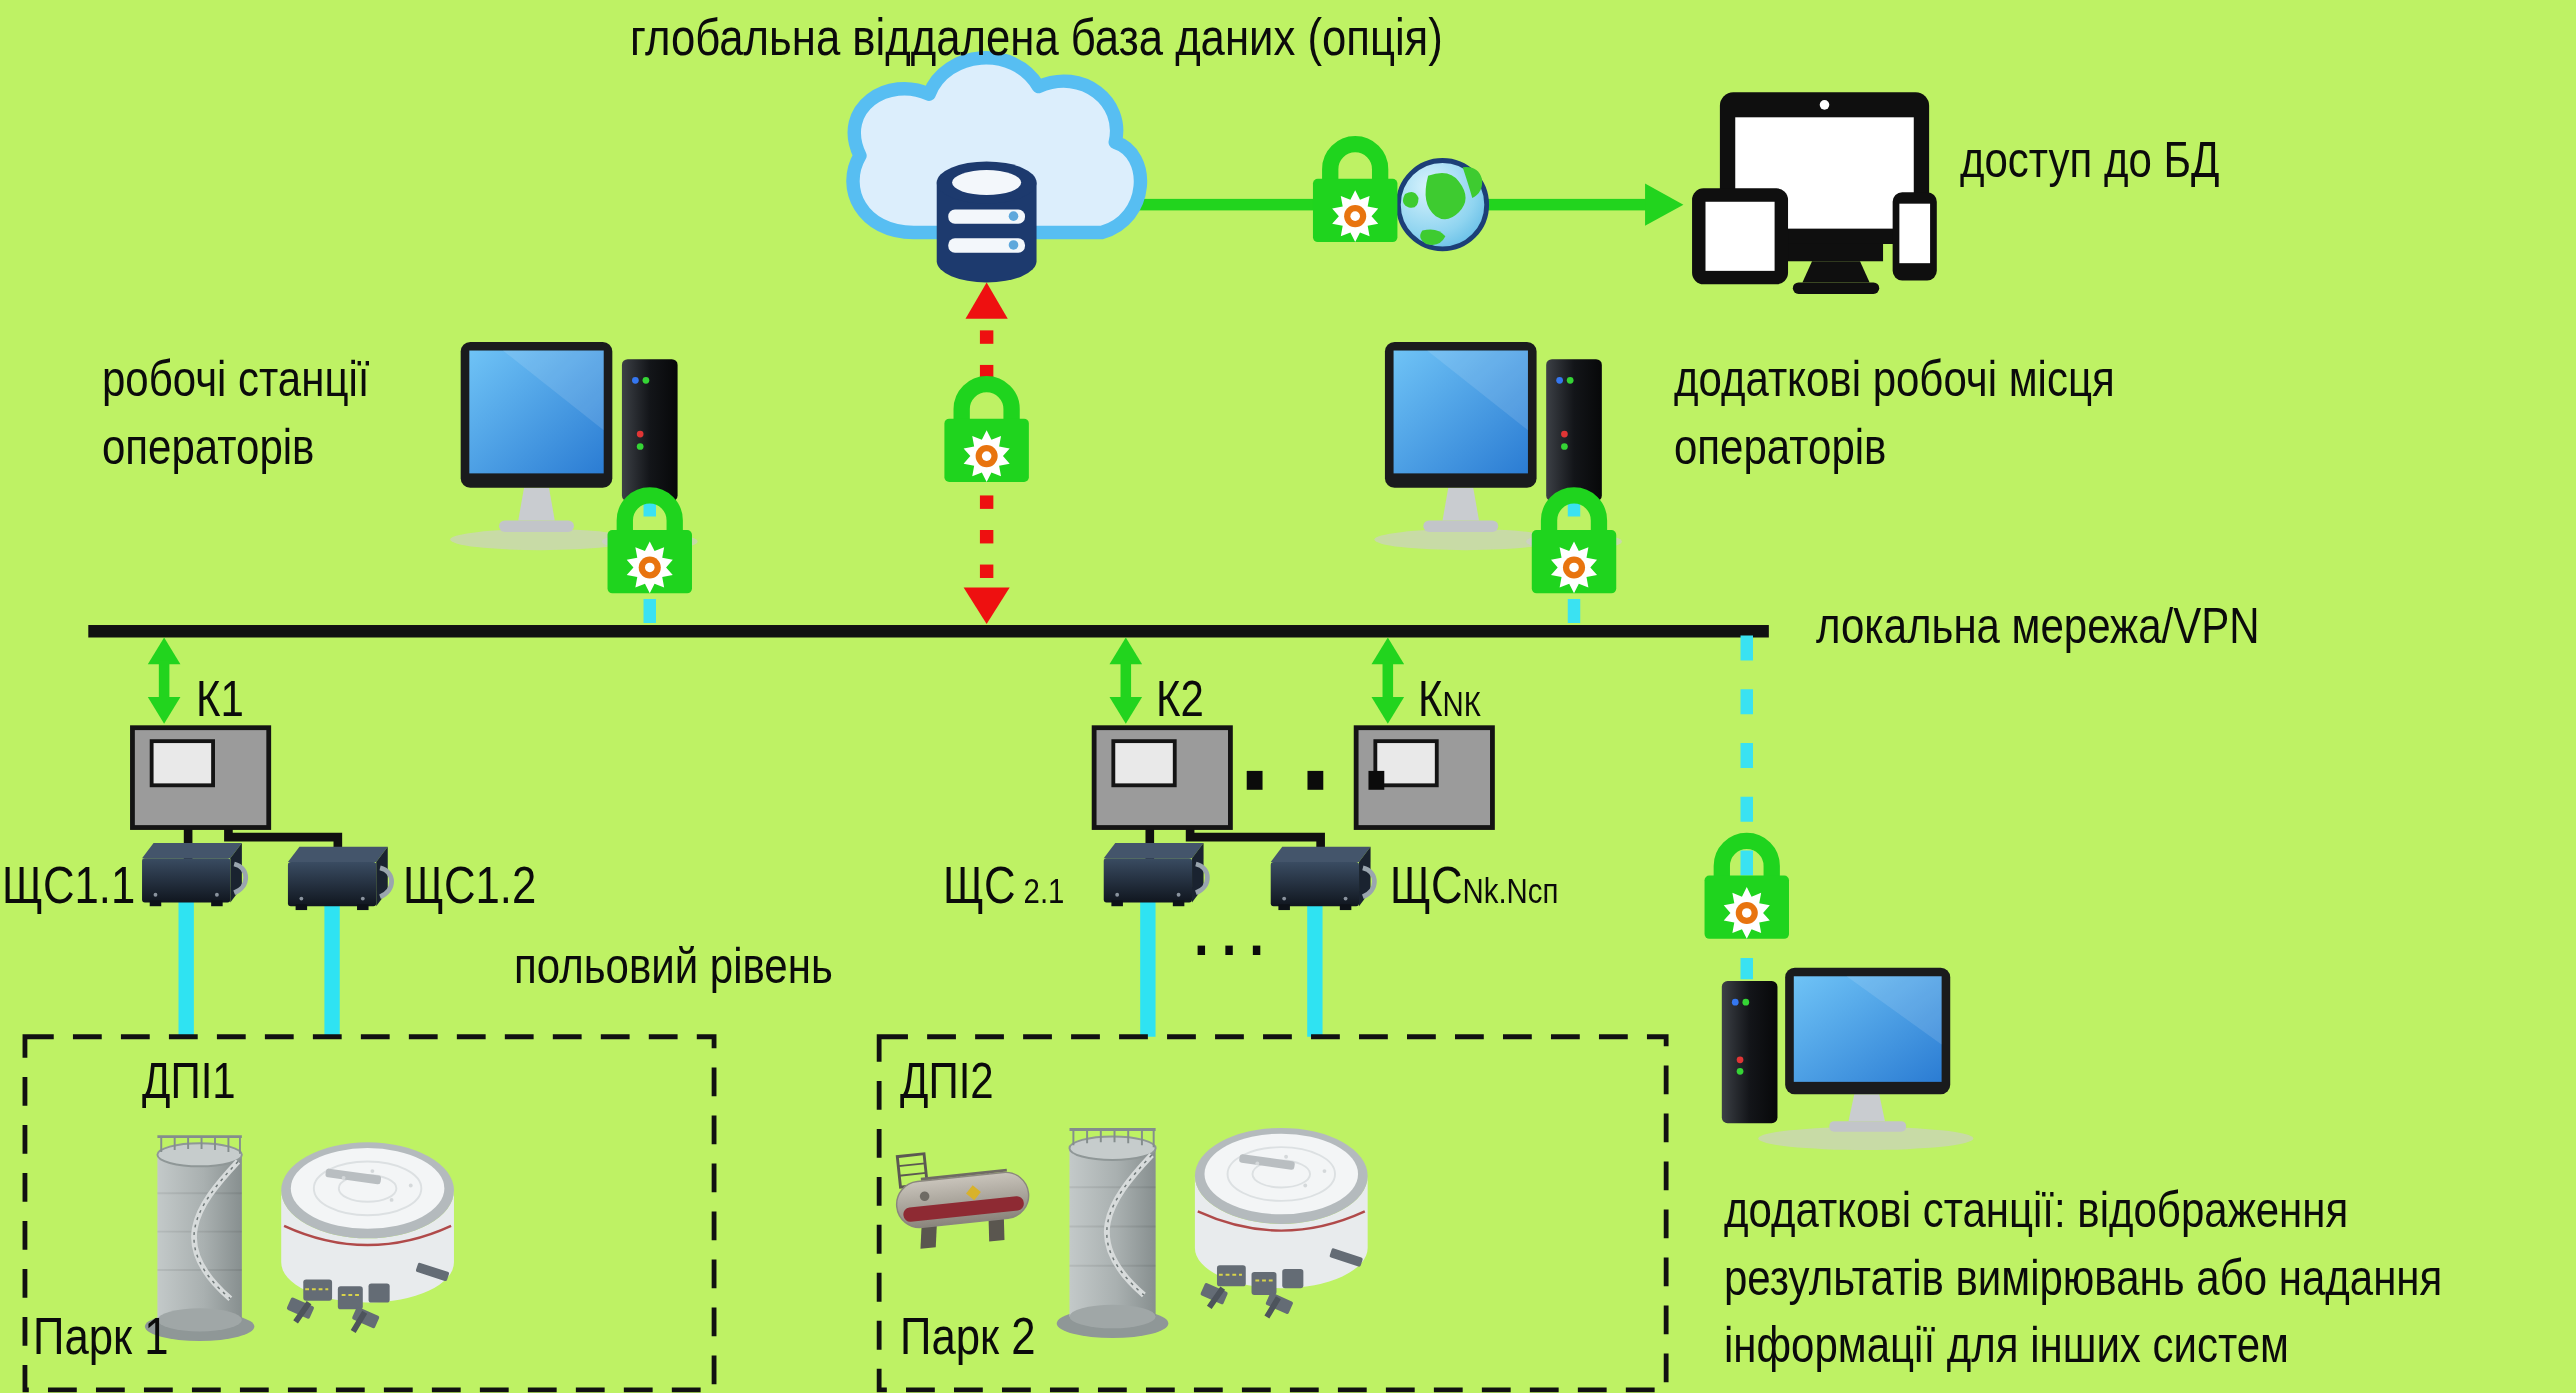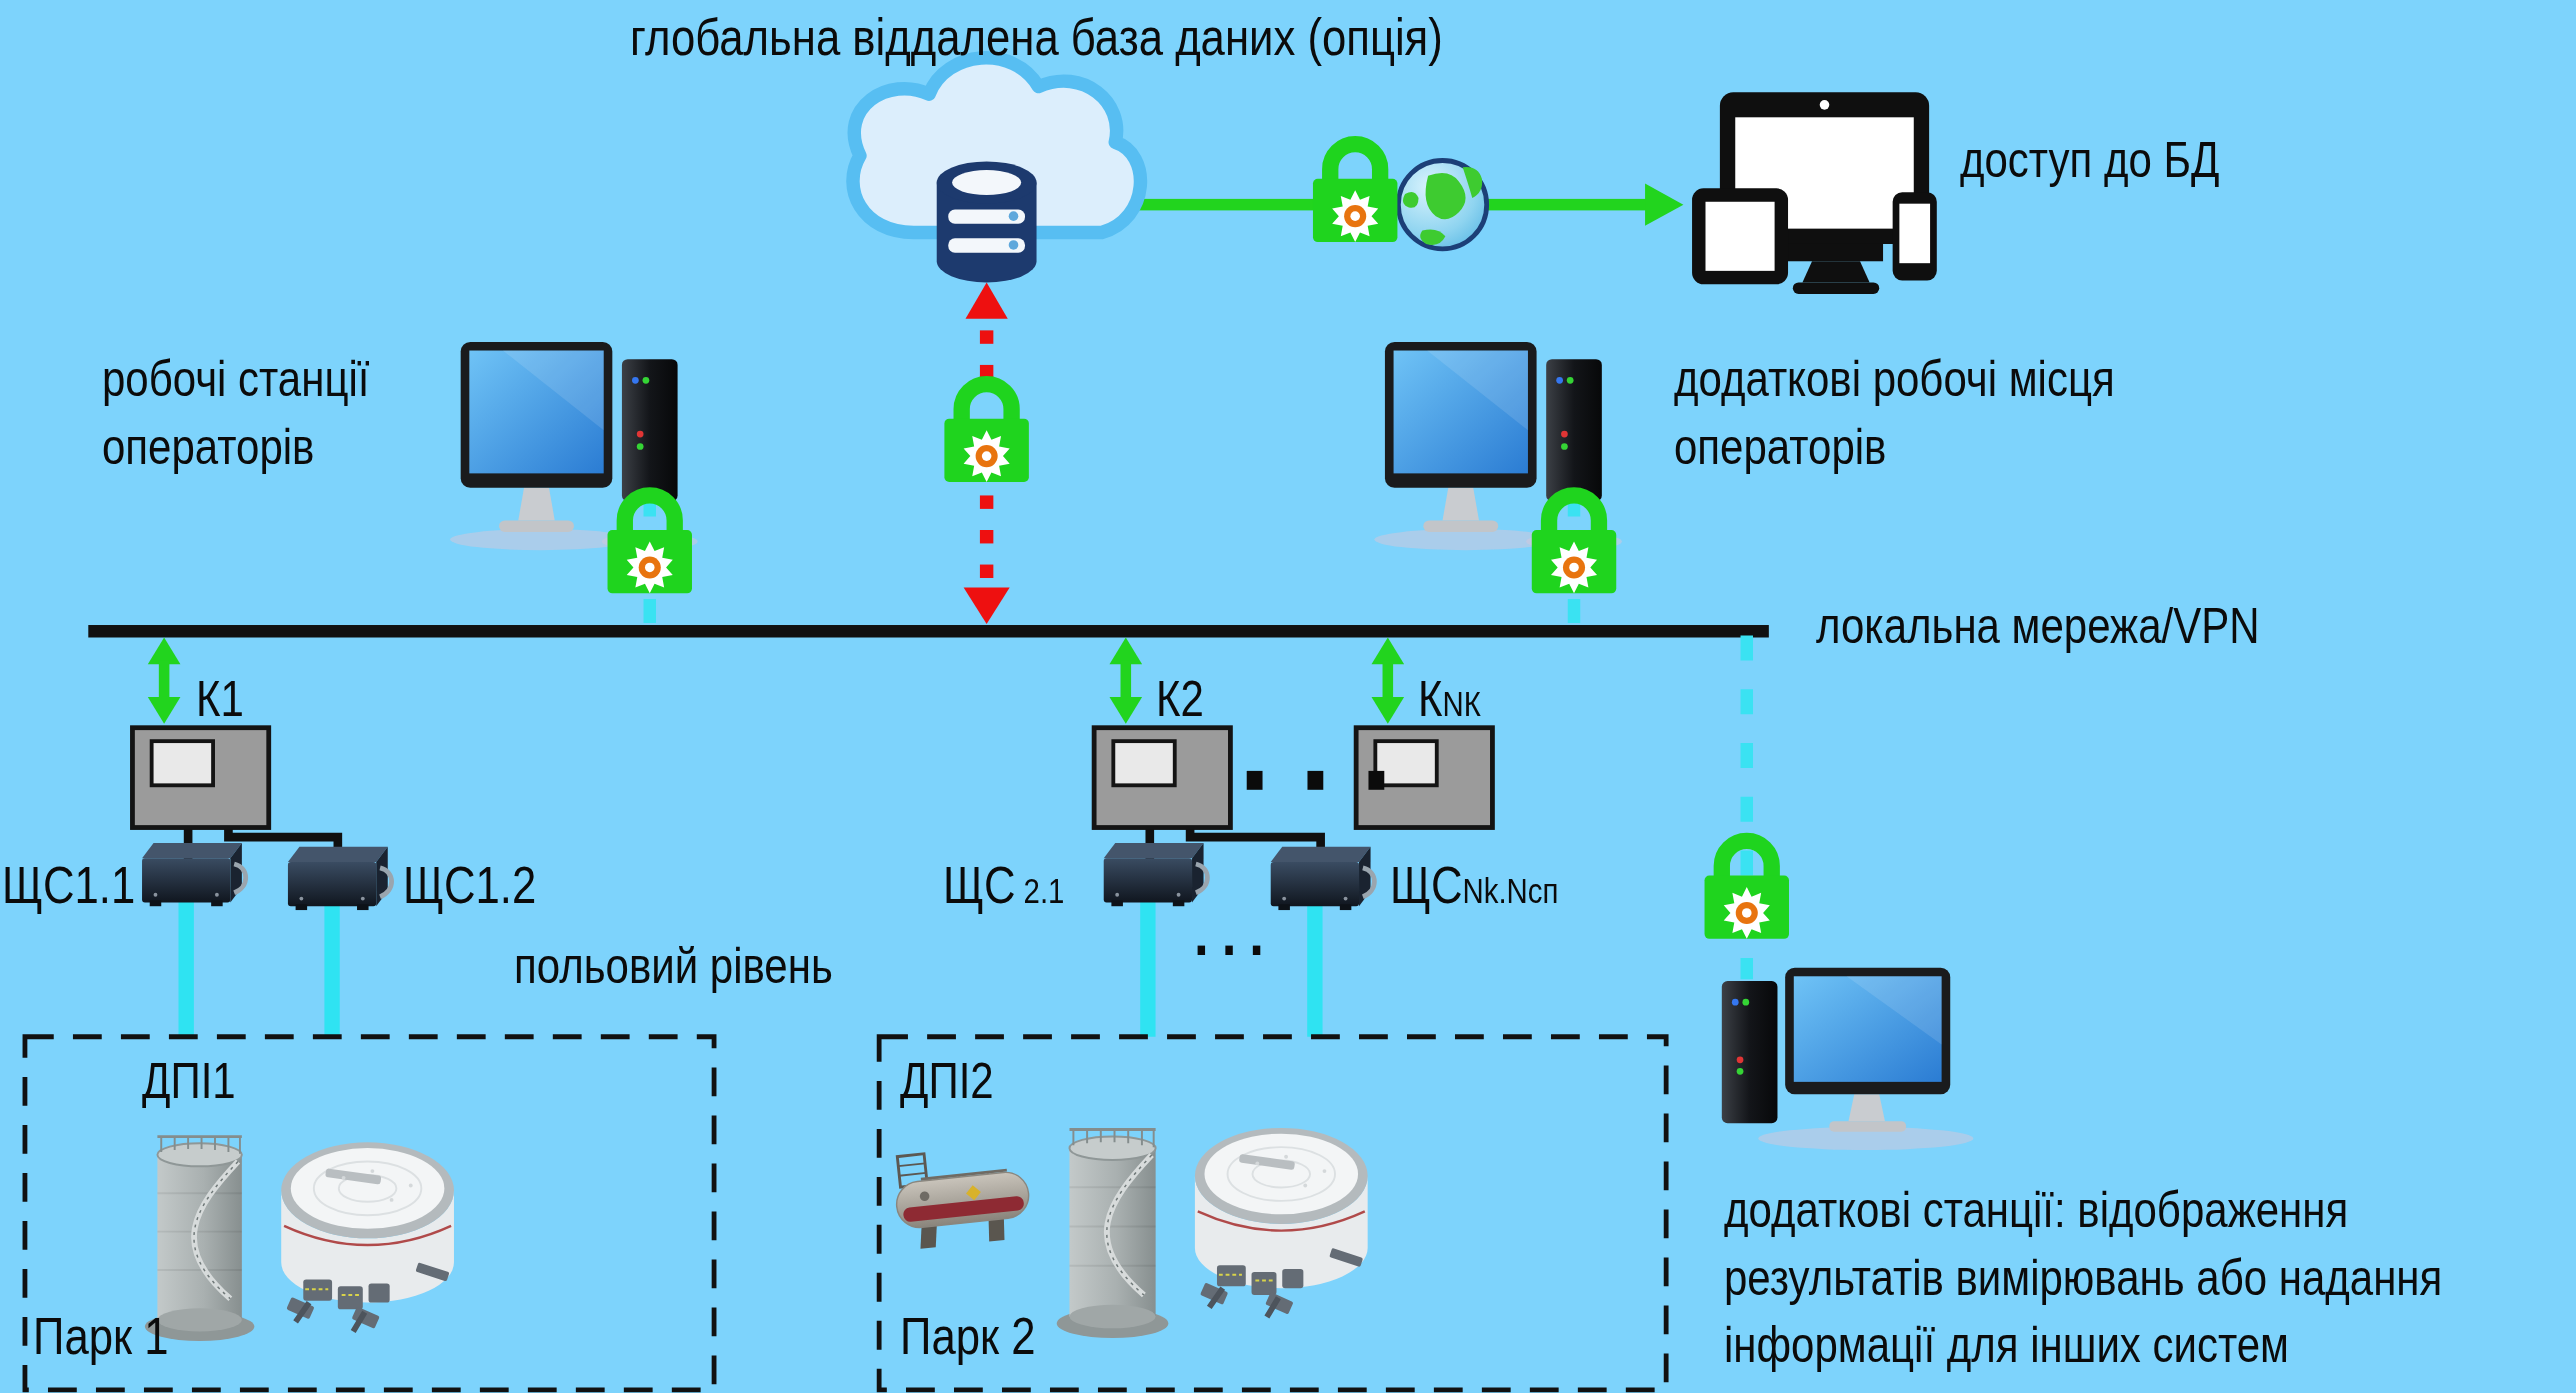--- a/index.html
+++ b/index.html
@@ -1,16 +1,16 @@
 <!DOCTYPE html>
 <html><head>
 <meta charset="utf-8">
 <style>
   html,body{margin:0;padding:0;background:#ffffff;}
-  #stage{position:relative;width:2576px;height:1394px;background:#7dd3fc;overflow:hidden;
+  #stage{position:relative;width:2576px;height:1394px;background:#bef264;overflow:hidden;
          font-family:"Liberation Sans","DejaVu Sans",sans-serif;color:#0b0b0b;}
   #diagram-svg{position:absolute;left:0;top:0;}
   .lbl{position:absolute;white-space:nowrap;transform:scaleX(.84);transform-origin:0 0;
        color:#0b0b0b;line-height:1.35;}
   .fs52{font-size:50px;}
   .fs54{font-size:52px;}
   .sub{font-size:35px;}
   .subgap{margin-left:9.6px;}
   .dots-sq{font-size:38px;letter-spacing:17.3px;font-family:"DejaVu Sans",sans-serif;}
   .dots-rd{font-size:63px;font-weight:bold;letter-spacing:15.4px;}

